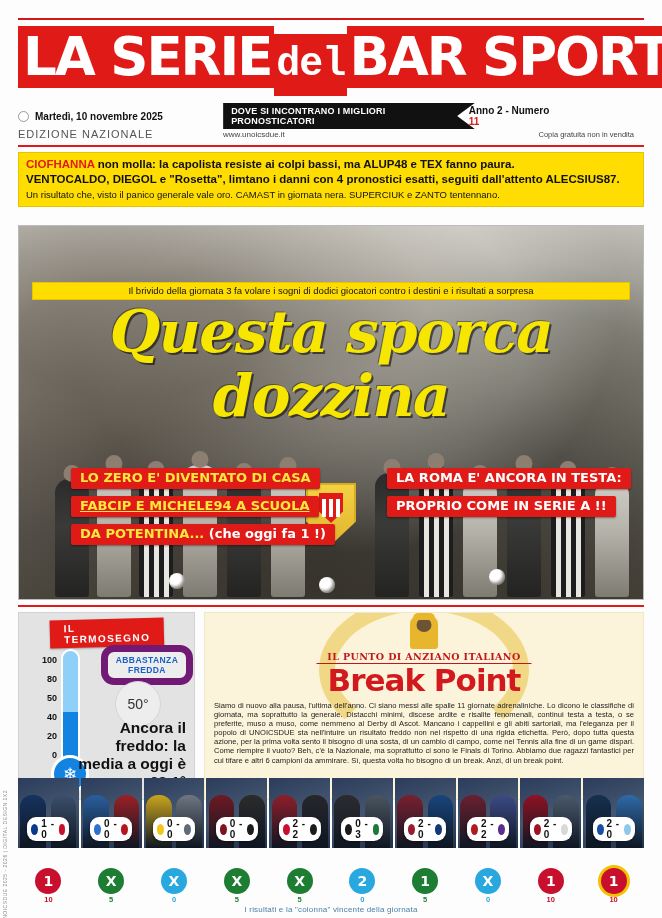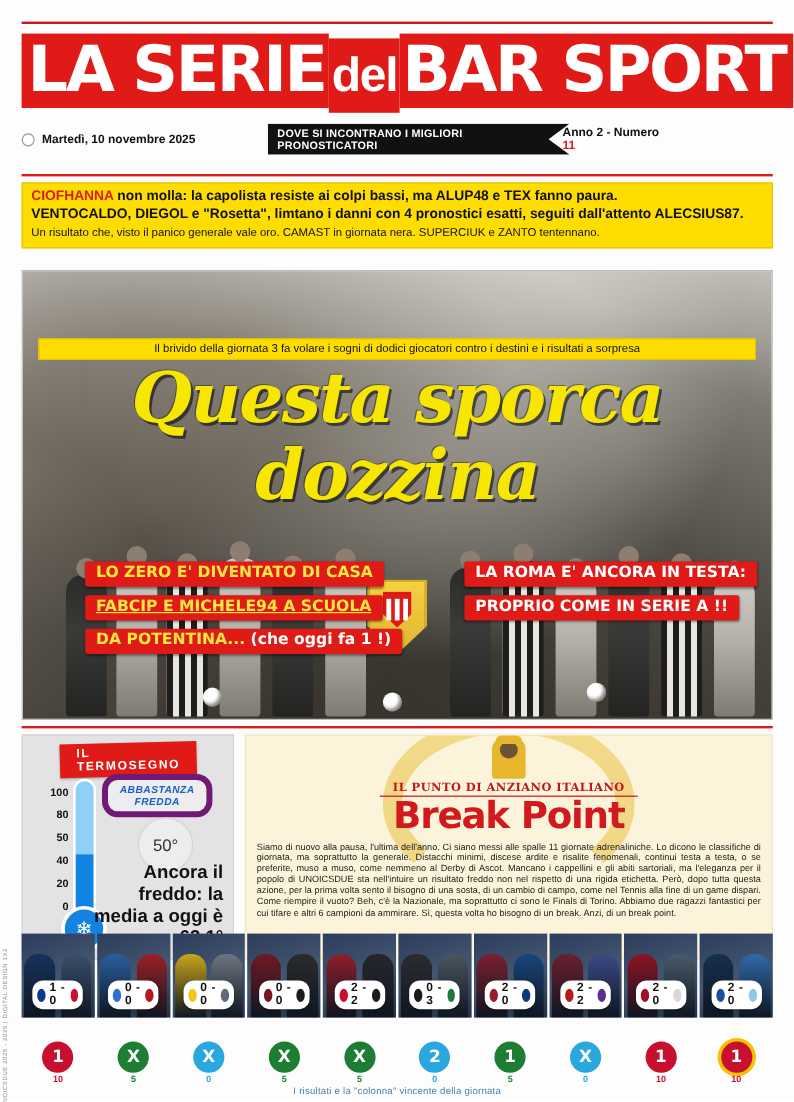--- a/index.html
+++ b/index.html
@@ -35,21 +35,21 @@
   .logo-main {
     font-family: "DejaVu Sans", sans-serif;
     font-weight: bold; font-size: 53px;
     color:#ffffff;
     background:#e01b17;
     line-height:62px;
     padding:0 3px 0 5px;
     letter-spacing:-2px;
   }
   .logo-sub {
-    font-family: Liberation Sans, sans-serif;
+    font-family: Liberation Mono, monospace;
     font-weight: bold; font-size: 40px;
     color:#ffffff; background:#e01b17;
     line-height:62px; padding:0 2px;
     letter-spacing:-1px;
   }
   .logo-tail {
     font-family: "DejaVu Sans", sans-serif;
     font-weight: bold; font-size: 53px;
     color:#ffffff; background:#e01b17;
     line-height:62px; padding:0 6px 0 2px;
@@ -211,26 +211,25 @@
     border:2px solid #fff;
   }
   .tube-fill { position:absolute; left:0; right:0; bottom:0; background:#1283e0; }
   .bulb {
     position:absolute; left:32px; top:142px; width:38px;height:38px;border-radius:50%;
     background:#1283e0; border:3px solid #fff;
     display:flex;align-items:center;justify-content:center;
     color:#fff;font-size:17px;
   }
   .pill {
-    position:absolute; left:66px; top:32px; width:92px;
-    background:#ededed; border:5px solid #701a75; border-radius:13px;
+    position:absolute; left:82px; top:32px; width:92px;
+    background:#ededed; border:7px solid #701a75; border-radius:13px;
     text-align:center; padding:3px 2px;
     color:#1a5fc4; font-weight:bold; font-size:8.5px; line-height:10px;
     letter-spacing:.4px;
-    font-style:italic;
   }
   .temp-circle {
     position:absolute; left:96px; top:68px; width:46px;height:46px;border-radius:50%;
     background:#ededed; border:1px solid #d5d5d5;
     display:flex;align-items:center;justify-content:center;
     font-size:14px; color:#333;
   }
   .thermo-text {
     position:absolute; right:8px; bottom:8px; width:112px;
     text-align:right; font-weight:bold; font-size:15.5px; line-height:18px; color:#111;
@@ -339,20 +338,25 @@
 
   <div class="inforow">
     <div class="date-wrap">
       <span class="date-dot"></span>
       <span class="date-txt">Martedì, 10 novembre 2025</span>
     </div>
     <div class="tagline">DOVE SI INCONTRANO I MIGLIORI PRONOSTICATORI</div>
     <div class="issue"><span>Anno 2 - Numero </span><span class="num">11</span></div>
   </div>
 
+  <div class="inforow2">
+    <div class="edizione">EDIZIONE NAZIONALE</div>
+    <div class="site">www.unoicsdue.it</div>
+    <div class="free">Copia gratuita non in vendita</div>
+  </div>
   <div class="rule-red2"></div>
 
   <div class="lead">
     <div class="lead-l1"><span class="hl">CIOFHANNA</span><span> non molla: la capolista resiste ai colpi bassi, ma ALUP48 e TEX fanno paura.</span></div>
     <div class="lead-l2">VENTOCALDO, DIEGOL e "Rosetta", limtano i danni con 4 pronostici esatti, seguiti dall'attento ALECSIUS87.</div>
     <div class="lead-l3">Un risultato che, visto il panico generale vale oro. CAMAST in giornata nera.  SUPERCIUK e ZANTO  tentennano.</div>
   </div>
 
   <div class="photo">
     <div class="photo-grain"></div>

